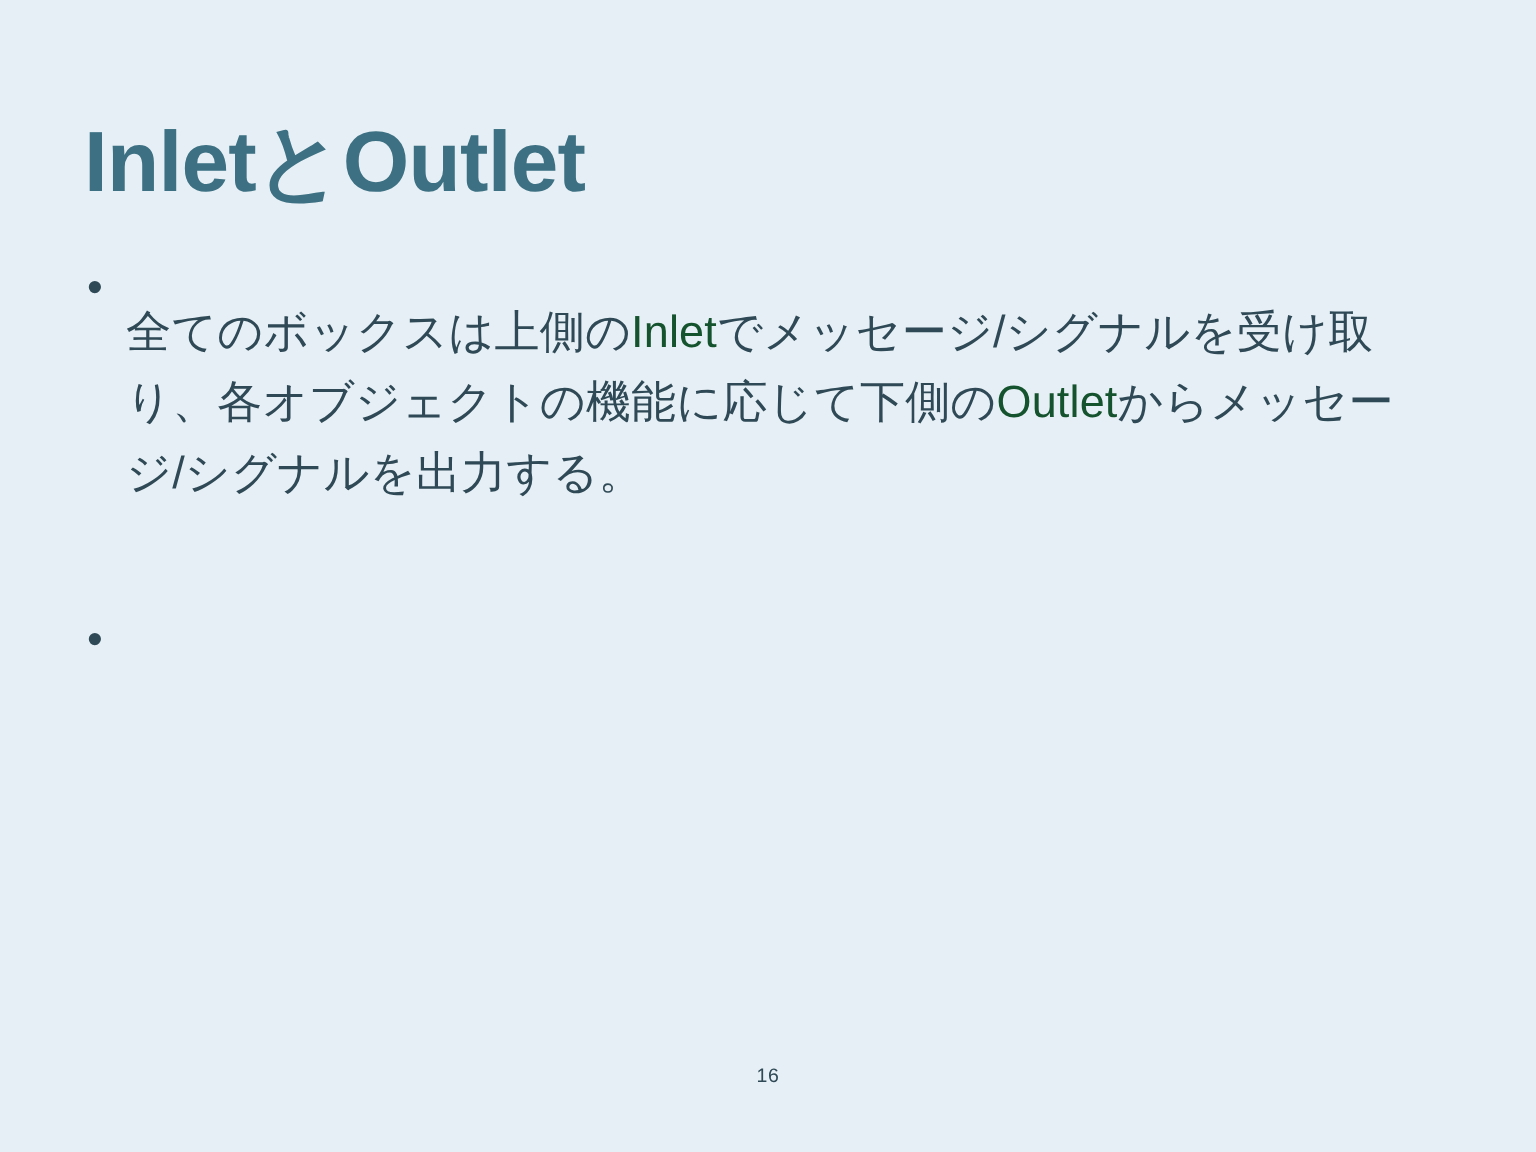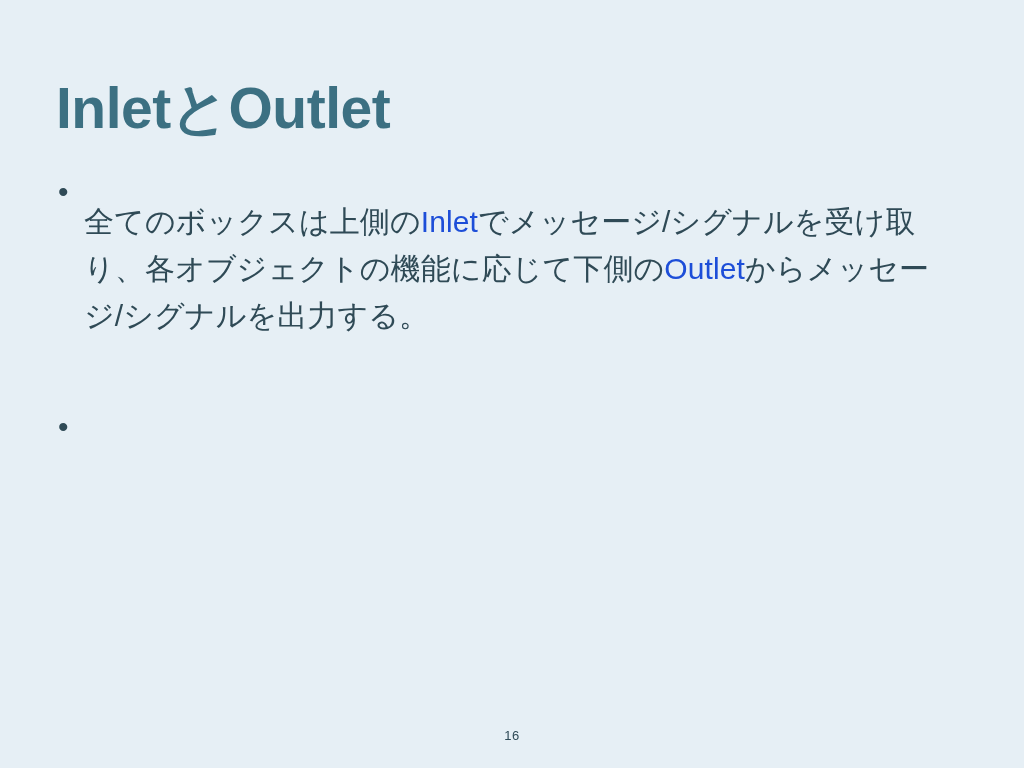--- a/index.html
+++ b/index.html
@@ -66,29 +66,29 @@
 
   .bullet-text {
     flex: 1 1 auto;
     font-size: 30px;
     line-height: 47px;
     color: #2f4a56;
     letter-spacing: 0.1px;
   }
 
   .hl {
-    color: #1d4ed8;
+    color: #14532d;
   }
 
   
   .page-number {
     position: absolute;
     left: 0;
     right: 0;
-    top: 728px;
+    top: 709px;
     text-align: center;
     font-size: 13px;
     color: #2f4a56;
     letter-spacing: 0.5px;
   }
 </style>
 </head>
 <body>
 
 <div class="slide">

